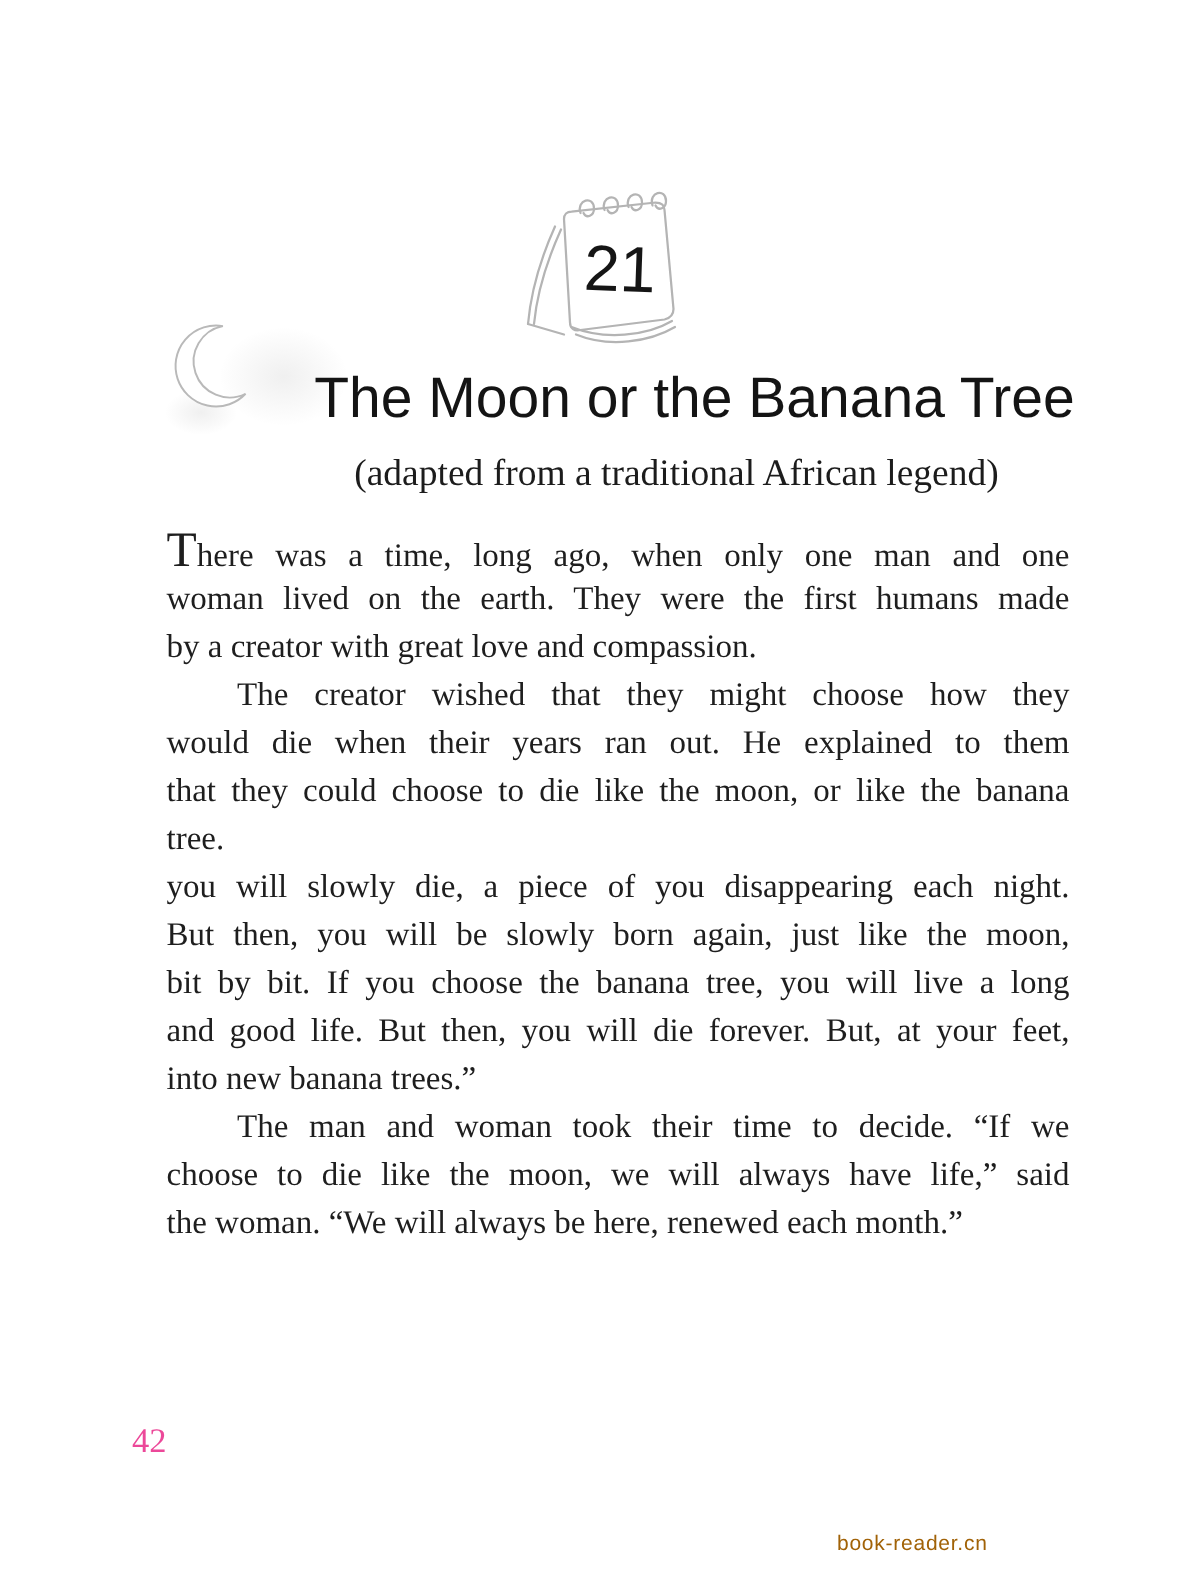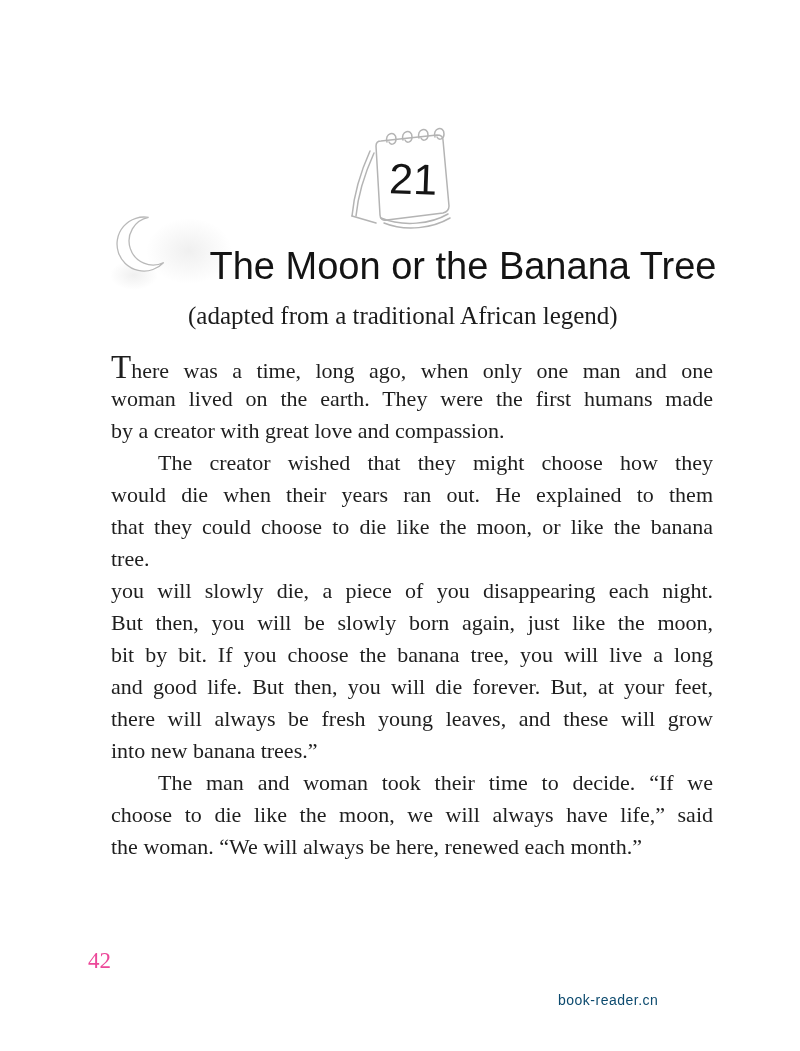--- a/index.html
+++ b/index.html
@@ -28,20 +28,21 @@
   .title {
     left: 200px; top: 244px; width: 526px;
     text-align: center;
     font-family: "Liberation Sans", sans-serif;
     font-size: 38px; line-height: 44px;
     color: #141414;
     letter-spacing: 0px;
   }
   .subtitle {
     left: 188px; top: 299px; width: 526px;
+    text-align: center;
     font-size: 25px; line-height: 34px;
     color: #1c1c1c;
   }
 
   .body-text {
     left: 87px; top: 351px; width: 626px;
     font-size: 22px;
   }
   .line {
     height: 32px; line-height: 32px;
@@ -51,24 +52,24 @@
   }
   .line.indent { text-indent: 47px; }
   .line.last { text-align-last: left; }
   .initial-cap { font-size: 33px; }
 
   .page-number {
     left: 88px; top: 948px;
     font-size: 23px; color: #ec4899;
   }
   .watermark {
-    left: 558px; top: 992px; width: 200px;
+    left: 558px; top: 1020px; width: 200px;
     font-family: "Liberation Sans", sans-serif;
     font-size: 14px; letter-spacing: 0.5px;
-    color: #0c4a6e;
+    color: #a16207;
   }
 </style>
 </head>
 <body>
 
 <svg class="abs calendar" viewBox="0 0 118 108" xmlns="http://www.w3.org/2000/svg">
   <g fill="none" stroke="#b4b4b4" stroke-width="1.5" stroke-linecap="round">
 
     <path d="M27,25 C18,45 11,68 9,90"></path>
     <path d="M31,27 C22,47 15,69 13,90"></path>
@@ -102,21 +103,20 @@
     <div class="line">woman lived on the earth. They were the first humans made</div>
     <div class="line last">by a creator with great love and compassion.</div>
     <div class="line indent">The creator wished that they might choose how they</div>
     <div class="line">would die when their years ran out. He explained to them</div>
     <div class="line">that they could choose to die like the moon, or like the banana</div>
     <div class="line last">tree.</div>
     <div class="line">you will slowly die, a piece of you disappearing each night.</div>
     <div class="line">But then, you will be slowly born again, just like the moon,</div>
     <div class="line">bit by bit. If you choose the banana tree, you will live a long</div>
     <div class="line">and good life. But then, you will die forever. But, at your feet,</div>
-    <div class="line">there will always be fresh young leaves, and these will grow</div>
     <div class="line last">into new banana trees.”</div>
     <div class="line indent">The man and woman took their time to decide. “If we</div>
     <div class="line">choose to die like the moon, we will always have life,” said</div>
     <div class="line last">the woman. “We will always be here, renewed each month.”</div>
   </div>
 
 <div class="abs page-number">42</div>
 
 <div class="abs watermark">book-reader.cn</div>
 

